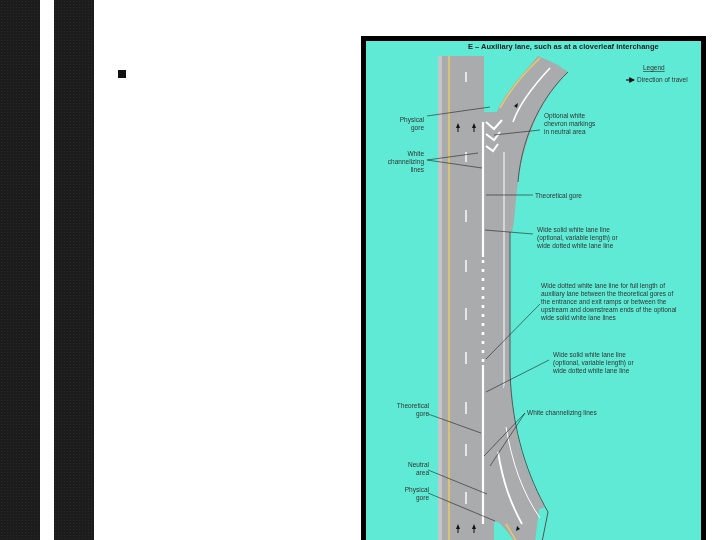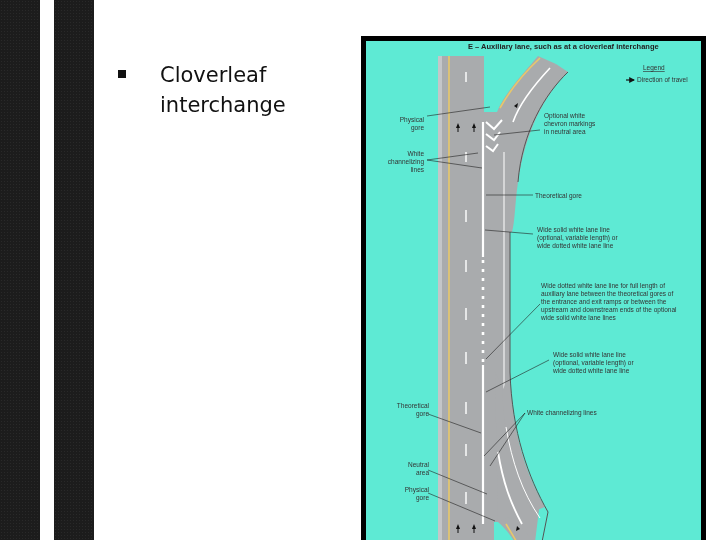--- a/index.html
+++ b/index.html
@@ -18,21 +18,20 @@
   .ttl { font-family:"Liberation Sans", sans-serif; font-size:7.5px; font-weight:bold; fill:#222; }
 </style>
 </head>
 <body>
 
 <div id="bar-left" class="bar"></div>
 <div id="bar-mid" class="bar"></div>
 
 <div class="bullet-row">
   <div class="bullet"></div>
-  <div class="bullet-text">Cloverleaf interchange</div>
 </div>
 
 <div id="figure-frame">
   <svg width="335" height="520" viewBox="366 9 335 520" xmlns="http://www.w3.org/2000/svg">
     <defs>
       <marker id="ah" markerWidth="5" markerHeight="5" refX="4" refY="2.5" orient="auto">
         <path d="M0,0 L5,2.5 L0,5 z" fill="#111"></path>
       </marker>
     </defs>
 

